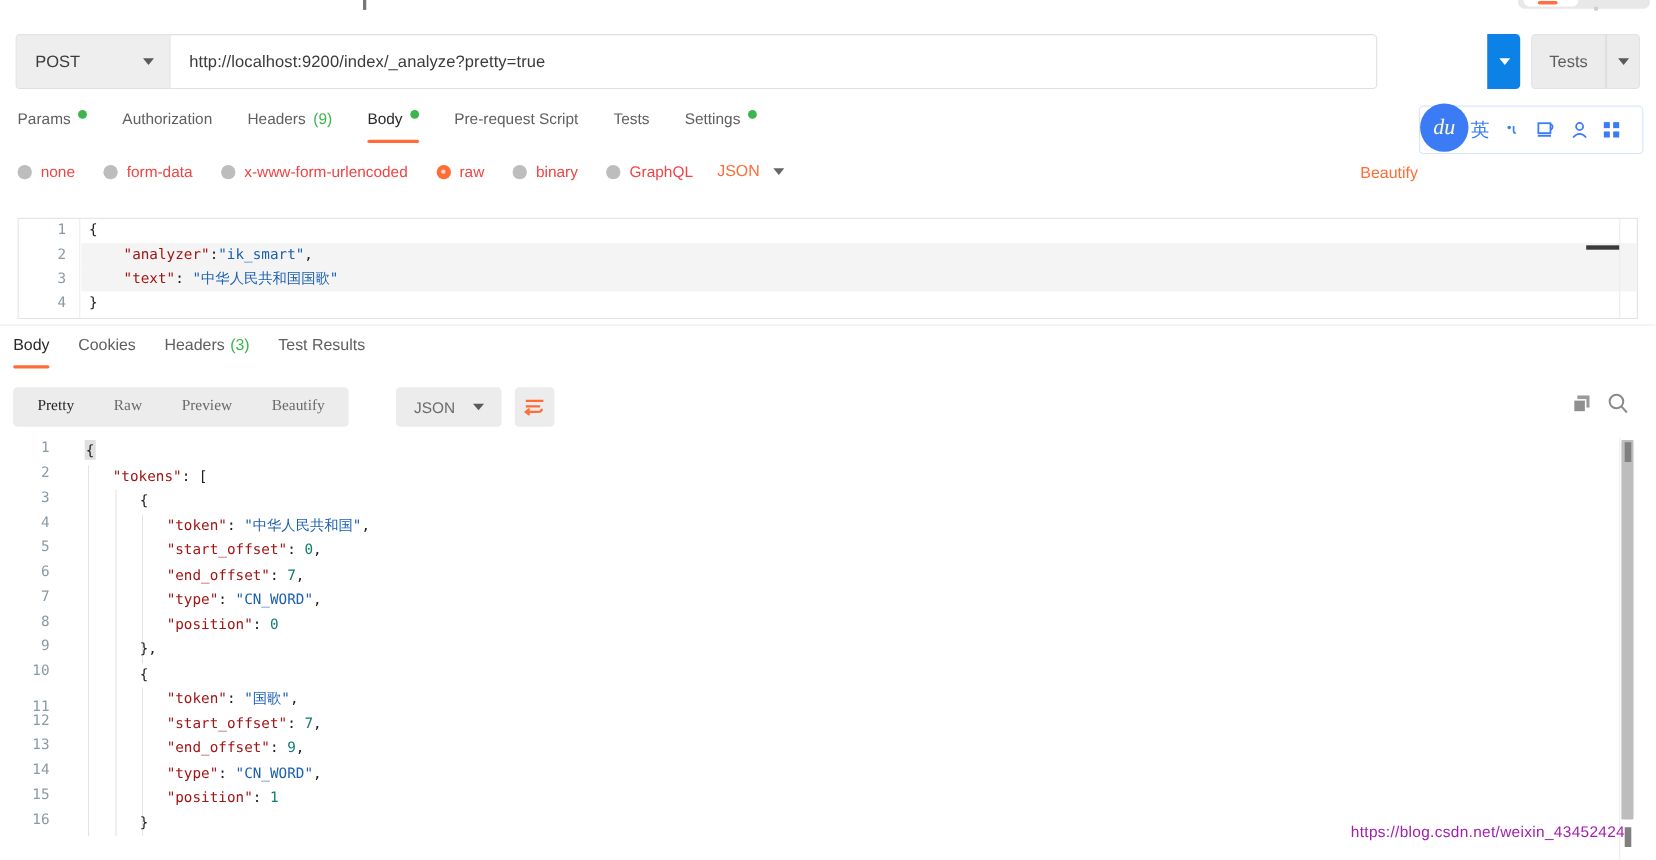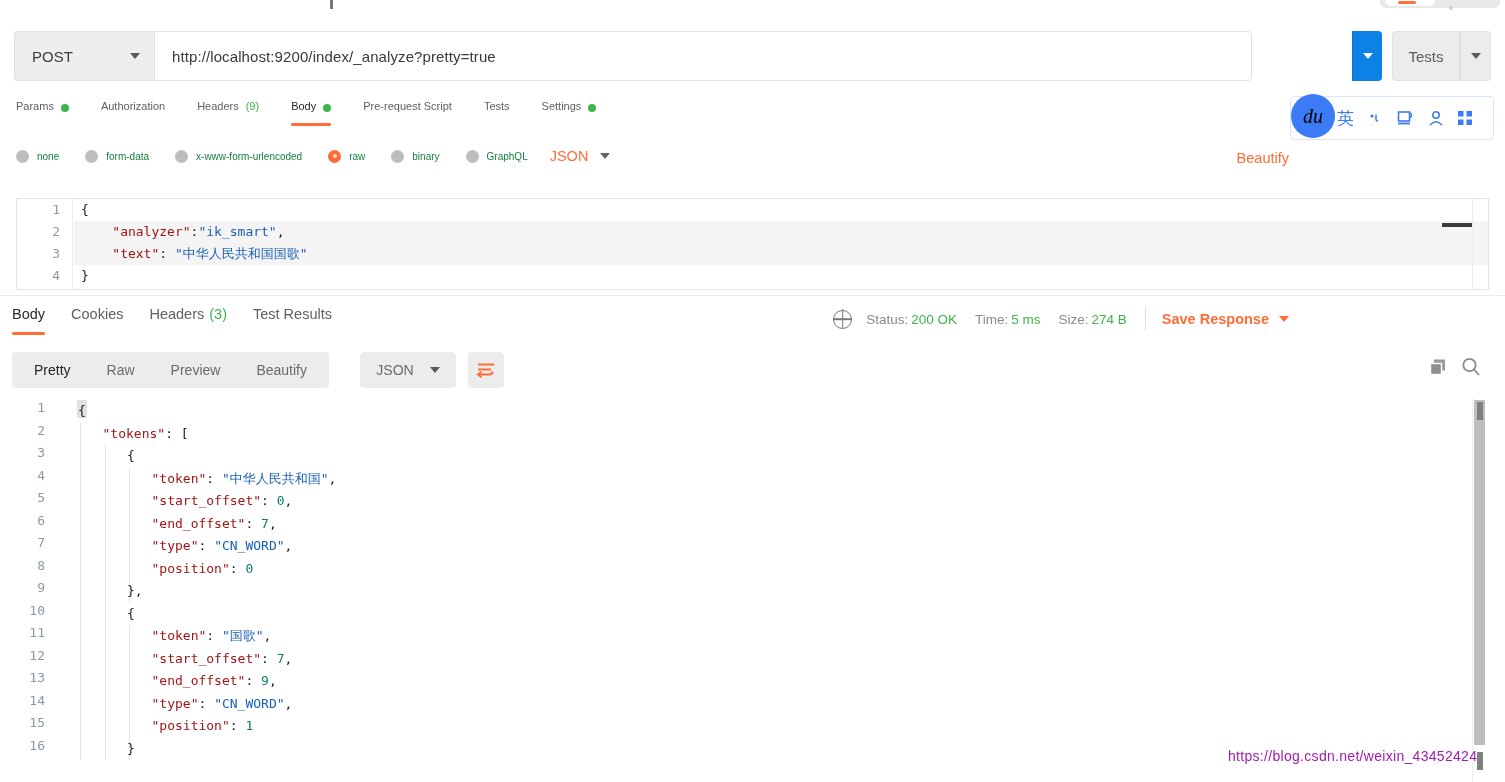--- a/index.html
+++ b/index.html
@@ -75,54 +75,54 @@
   }
   .save-caret {
     position:absolute; left:1460px; top:31px; width:31px; height:50px;
     background:#ececec; border:1px solid #e2e2e2; border-left:1px solid #dcdcdc;
     border-radius:0 4px 4px 0; display:flex;align-items:center;justify-content:center;cursor:pointer;
   }
 
   
   .req-tabs { position:absolute; left:16px; top:100px; height:32px; display:flex; align-items:flex-start; }
   .rtab {
-    font-size:11px; color:#5f5f5f; margin-right:32px; cursor:pointer;
-    display:flex; align-items:flex-end; gap:7px; position:relative; padding-bottom:10px;
+    font-size:14px; color:#5f5f5f; margin-right:32px; cursor:pointer;
+    display:flex; align-items:flex-start; gap:7px; position:relative; padding-bottom:10px;
   }
   .rtab.active { color:#282828; }
   .rtab .underline {
     position:absolute; left:0; bottom:-4px; height:3px; width:100%; background:#ff6c37; border-radius:2px;
   }
   .gdot { width:8px;height:8px;border-radius:50%;background:#3cb54a; display:inline-block; }
   .cnt { color:#3cb54a; }
 
   
   .body-row { position:absolute; left:16px; top:148px; display:flex; align-items:center; }
-  .radio-item { display:flex; align-items:center; margin-right:26px; cursor:pointer; font-size:10px; color:#15803d;justify-content:space-between; }
+  .radio-item { display:flex; align-items:center; margin-right:26px; cursor:pointer; font-size:14px; color:#ef4444;justify-content:space-between; }
   .radio {
     width:13px;height:13px;border-radius:50%;background:#bdbdbd;margin-right:8px; flex:none;
     display:flex;align-items:center;justify-content:center;
   }
   .radio.on { background:#ff6c37; }
   .radio.on::after { content:""; width:4px;height:4px;border-radius:50%;background:#ffd9c9; }
   .json-sel { display:flex;align-items:center; gap:12px; color:#ff6c37; font-size:14.5px; cursor:pointer; margin-left:-4px;}
   .json-sel .tri-down { border-top-color:#666; }
   .beautify {
     position:absolute; right:24px; top:150px; color:#ff6c37; font-size:14.5px; cursor:pointer;
   }
 
   
   .ext-bar {
     position:absolute; left:1290px; top:96px; height:44px; width:204px;
     border:1px solid #d7e6fb; border-radius:4px; background:#fff;
     display:flex; align-items:center; padding-left:46px; gap:13px;
   }
   .ext-logo {
     position:absolute; left:1291px; top:94px; width:44px;height:44px;border-radius:50%;
-    background:#3b7cf6; color:#000000; font-size:20px; font-style:italic;
+    background:#3b7cf6; color:#fef9c3; font-size:20px; font-style:italic;
     display:flex;align-items:center;justify-content:center; font-family:"Liberation Serif",serif;
   }
   .ext-ic { color:#3b7cf6; font-size:17px; display:flex;align-items:center;justify-content:center; cursor:pointer; }
 
   
   .req-editor {
     position:absolute; left:16px; top:198px; width:1473px; height:92px;
     border:1px solid #e3e3e3; background:#fff; overflow:hidden;
   }
   .gutter-req {
@@ -155,21 +155,21 @@
   .globe::after{content:"";position:absolute;top:50%;left:-1.6px;height:1.6px;width:19px;background:#7a7a7a;transform:translateY(-50%);}
   .meta-div { width:1px;height:22px;background:#dcdcdc; margin-right:16px;}
   .save-resp { color:#ff6c37; font-size:14.5px; font-weight:bold; cursor:pointer; display:flex;align-items:center;gap:10px;}
   .save-resp .tri-down { border-top-color:#ff6c37; }
 
   
   .seg {
     position:absolute; left:12px; top:352px; height:36px; background:#ececec;
     border-radius:4px; display:flex; align-items:center; padding:0 4px;
   }
-  .seg-item { font-size:14px; color:#6a6a6a; padding:0 18px; height:28px; line-height:28px; cursor:pointer; border-radius:3px;}
+  .seg-item { font-size:14px; color:#6a6a6a; padding:0 18px; height:28px; line-height:28px; cursor:pointer; border-radius:3px;font-family:Liberation Serif, serif;}
   .seg-item.active { background:#ececec; color:#262626; }
   .json-box {
     position:absolute; left:360px; top:352px; width:96px; height:36px; background:#ececec;
     border-radius:4px; display:flex;align-items:center;justify-content:center;gap:16px;
     font-size:14px;color:#6a6a6a;cursor:pointer;
   }
   .wrap-box {
     position:absolute; left:468px; top:352px; width:36px; height:36px; background:#ececec;
     border-radius:4px; display:flex;align-items:center;justify-content:center;cursor:pointer;
   }
@@ -348,31 +348,20 @@
       </div>
       <div class="rstab">
         <span>Headers</span>
         <span class="cnt">(3)</span>
       </div>
       <div class="rstab">
         <span>Test Results</span>
       </div>
     </div>
 
-  <div class="meta">
-    <span class="globe"></span>
-    <span class="meta-item"><span>Status:</span><b>200 OK</b></span>
-    <span class="meta-item"><span>Time:</span><b>5 ms</b></span>
-    <span class="meta-item"><span>Size:</span><b>274 B</b></span>
-    <span class="meta-div"></span>
-    <span class="save-resp">
-      <span>Save Response</span>
-      <span class="tri-down"></span>
-    </span>
-  </div>
 
   <div class="seg" id="seg">
       <div class="seg-item active">Pretty</div>
       <div class="seg-item">Raw</div>
       <div class="seg-item">Preview</div>
       <div class="seg-item">Beautify</div>
     </div>
   <div class="json-box">
     <span>JSON</span>
     <span class="tri-down"></span>
@@ -420,21 +409,21 @@
         <div class="r-lnum" style="top: 114.5px;">6</div>
         <div class="r-line r-code" style="top: 114.5px; left: 151.5px;"><span class="k">"end_offset"</span><span class="p">: </span><span class="n">7</span><span class="p">,</span></div>
         <div class="r-lnum" style="top: 137px;">7</div>
         <div class="r-line r-code" style="top: 137px; left: 151.5px;"><span class="k">"type"</span><span class="p">: </span><span class="s">"CN_WORD"</span><span class="p">,</span></div>
         <div class="r-lnum" style="top: 159.5px;">8</div>
         <div class="r-line r-code" style="top: 159.5px; left: 151.5px;"><span class="k">"position"</span><span class="p">: </span><span class="n">0</span></div>
         <div class="r-lnum" style="top: 182px;">9</div>
         <div class="r-line r-code" style="top: 182px; left: 127px;"><span class="p">},</span></div>
         <div class="r-lnum" style="top: 204.5px;">10</div>
         <div class="r-line r-code" style="top: 204.5px; left: 127px;"><span class="p">{</span></div>
-        <div class="r-lnum" style="top: 227px;">11</div>
+        <div class="r-lnum" style="top: 237px;">11</div>
         <div class="r-line r-code" style="top: 227px; left: 151.5px;"><span class="k">"token"</span><span class="p">: </span><span class="s">"国歌"</span><span class="p">,</span></div>
         <div class="r-lnum" style="top: 249.5px;">12</div>
         <div class="r-line r-code" style="top: 249.5px; left: 151.5px;"><span class="k">"start_offset"</span><span class="p">: </span><span class="n">7</span><span class="p">,</span></div>
         <div class="r-lnum" style="top: 272px;">13</div>
         <div class="r-line r-code" style="top: 272px; left: 151.5px;"><span class="k">"end_offset"</span><span class="p">: </span><span class="n">9</span><span class="p">,</span></div>
         <div class="r-lnum" style="top: 294.5px;">14</div>
         <div class="r-line r-code" style="top: 294.5px; left: 151.5px;"><span class="k">"type"</span><span class="p">: </span><span class="s">"CN_WORD"</span><span class="p">,</span></div>
         <div class="r-lnum" style="top: 317px;">15</div>
         <div class="r-line r-code" style="top: 317px; left: 151.5px;"><span class="k">"position"</span><span class="p">: </span><span class="n">1</span></div>
         <div class="r-lnum" style="top: 339.5px;">16</div>

